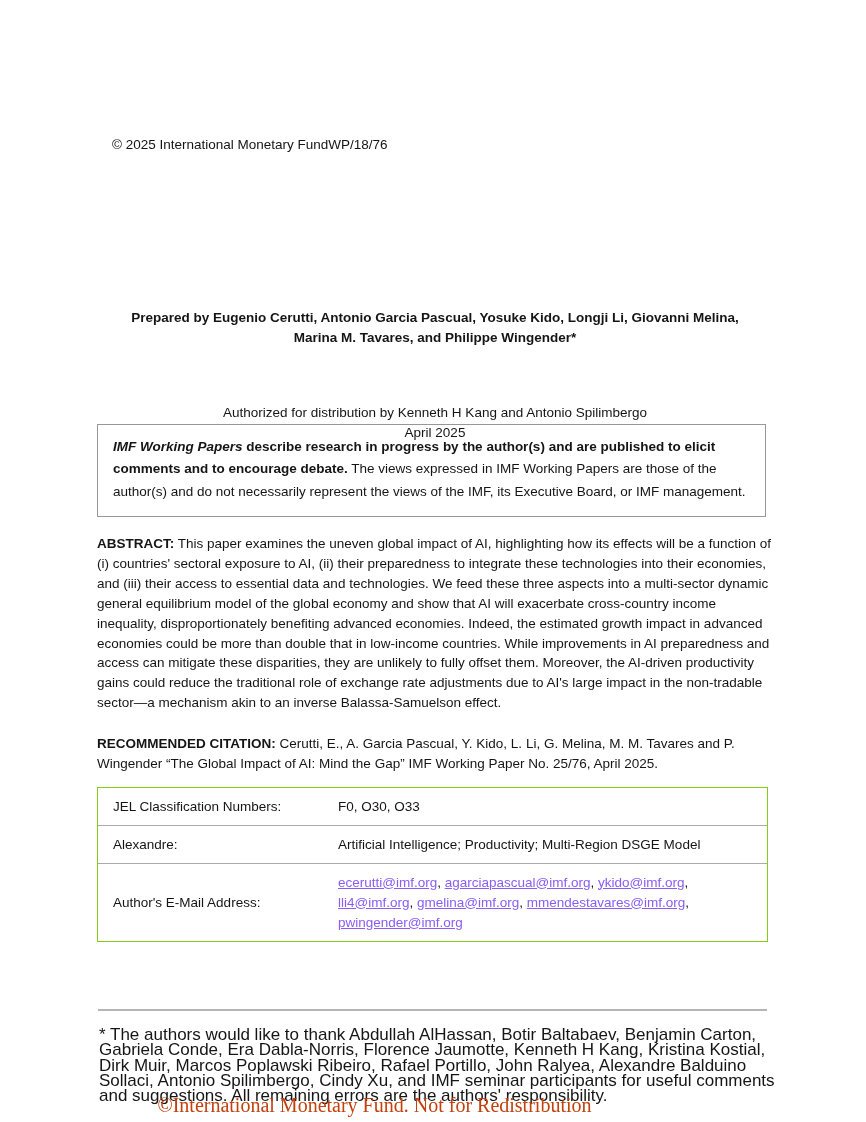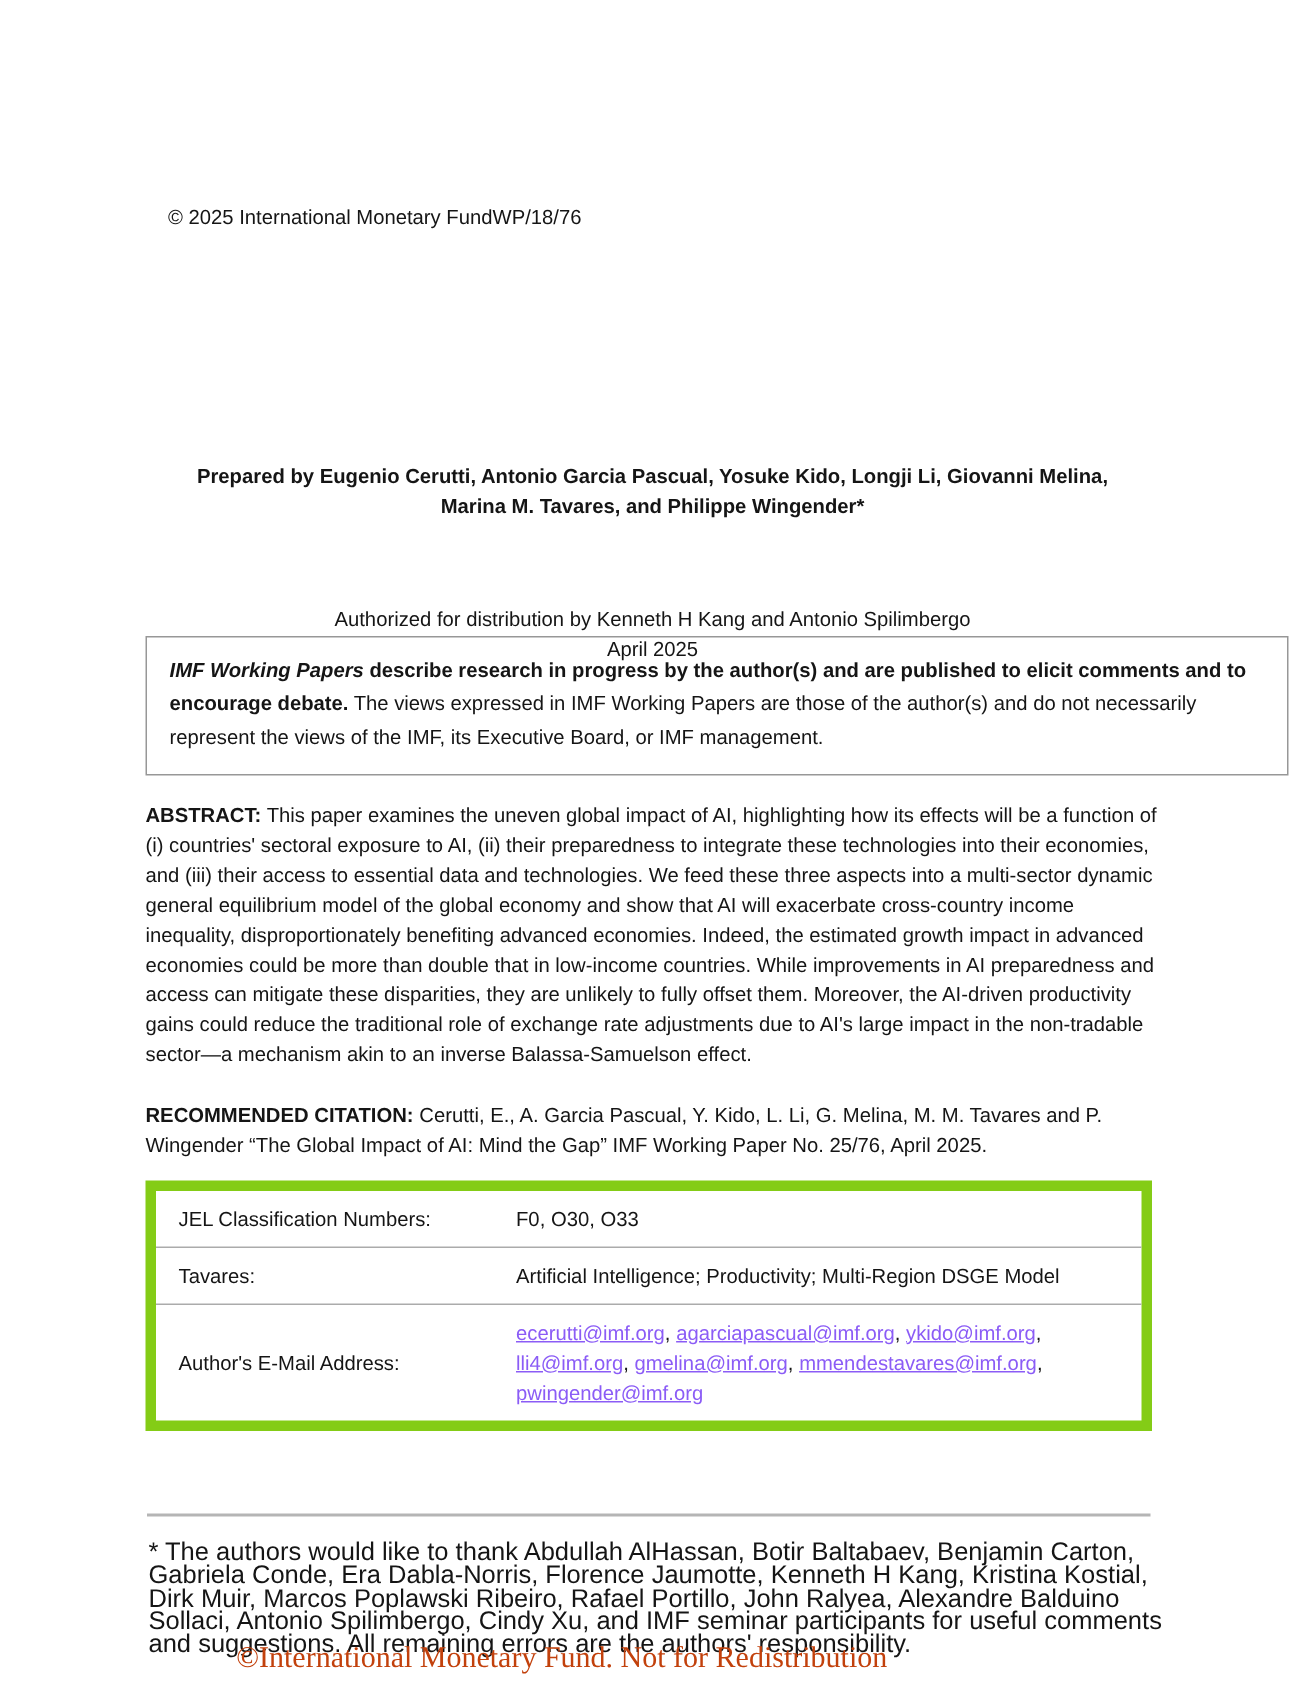--- a/index.html
+++ b/index.html
@@ -43,36 +43,36 @@
   }
   .auth-block {
     position: absolute;
     top: 360px; left: 97px; width: 676px;
     line-height: 20px;
     margin-top: 43px;
   }
 
   .disclaimer {
     position: absolute;
-    top: 424px; left: 97px; width: 762px;
+    top: 424px; left: 97px; width: 669px;
     box-sizing: border-box;
     border: 1px solid #979797;
     padding: 11px 14px 13px 15px;
     line-height: 22.4px;
   }
 
   .para { position: absolute; left: 97px; width: 676px; line-height: 19.9px; }
   .abstract { top: 534px; }
   .citation { top: 734px; }
 
   .meta-table {
     position: absolute;
     top: 787px; left: 97px; width: 671px;
     box-sizing: border-box;
-    border: 7px solid #84cc16;
+    border: 1px solid #84cc16;
   }
   .trow { display: flex; align-items: center; border-top: 1px solid #ababab; min-height: 37px; }
   .trow:first-child { border-top: none; }
   .trow.tall { min-height: 77px; }
   .tlabel { flex: none; width: 240px; padding-left: 15px; box-sizing: border-box; }
   .tvalue { flex: 1; padding-right: 12px; line-height: 20px; }
   .tvalue a { color: #8b5cf6; text-decoration: underline; }
 
   .footrule {
     position: absolute;
@@ -127,21 +127,21 @@
   <div class="para citation">
     <span class="b">RECOMMENDED CITATION:</span><span> Cerutti, E., A. Garcia Pascual, Y. Kido, L. Li, G. Melina, M. M. Tavares and P. Wingender “The Global Impact of AI: Mind the Gap” IMF Working Paper No. 25/76, April 2025.</span>
   </div>
 
   <div class="meta-table">
     <div class="trow">
       <div class="tlabel">JEL Classification Numbers:</div>
       <div class="tvalue">F0, O30, O33</div>
     </div>
     <div class="trow">
-      <div class="tlabel">Tavares:</div>
+      <div class="tlabel">Alexandre:</div>
       <div class="tvalue">Artificial Intelligence; Productivity; Multi-Region DSGE Model</div>
     </div>
     <div class="trow tall">
       <div class="tlabel">Author's E-Mail Address:</div>
       <div class="tvalue" id="emails-cell"><a href="#">ecerutti@imf.org</a>, <a href="#">agarciapascual@imf.org</a>, <a href="#">ykido@imf.org</a>, <a href="#">lli4@imf.org</a>, <a href="#">gmelina@imf.org</a>, <a href="#">mmendestavares@imf.org</a>, <a href="#">pwingender@imf.org</a></div>
     </div>
   </div>
 
   <div class="footrule"></div>
 

